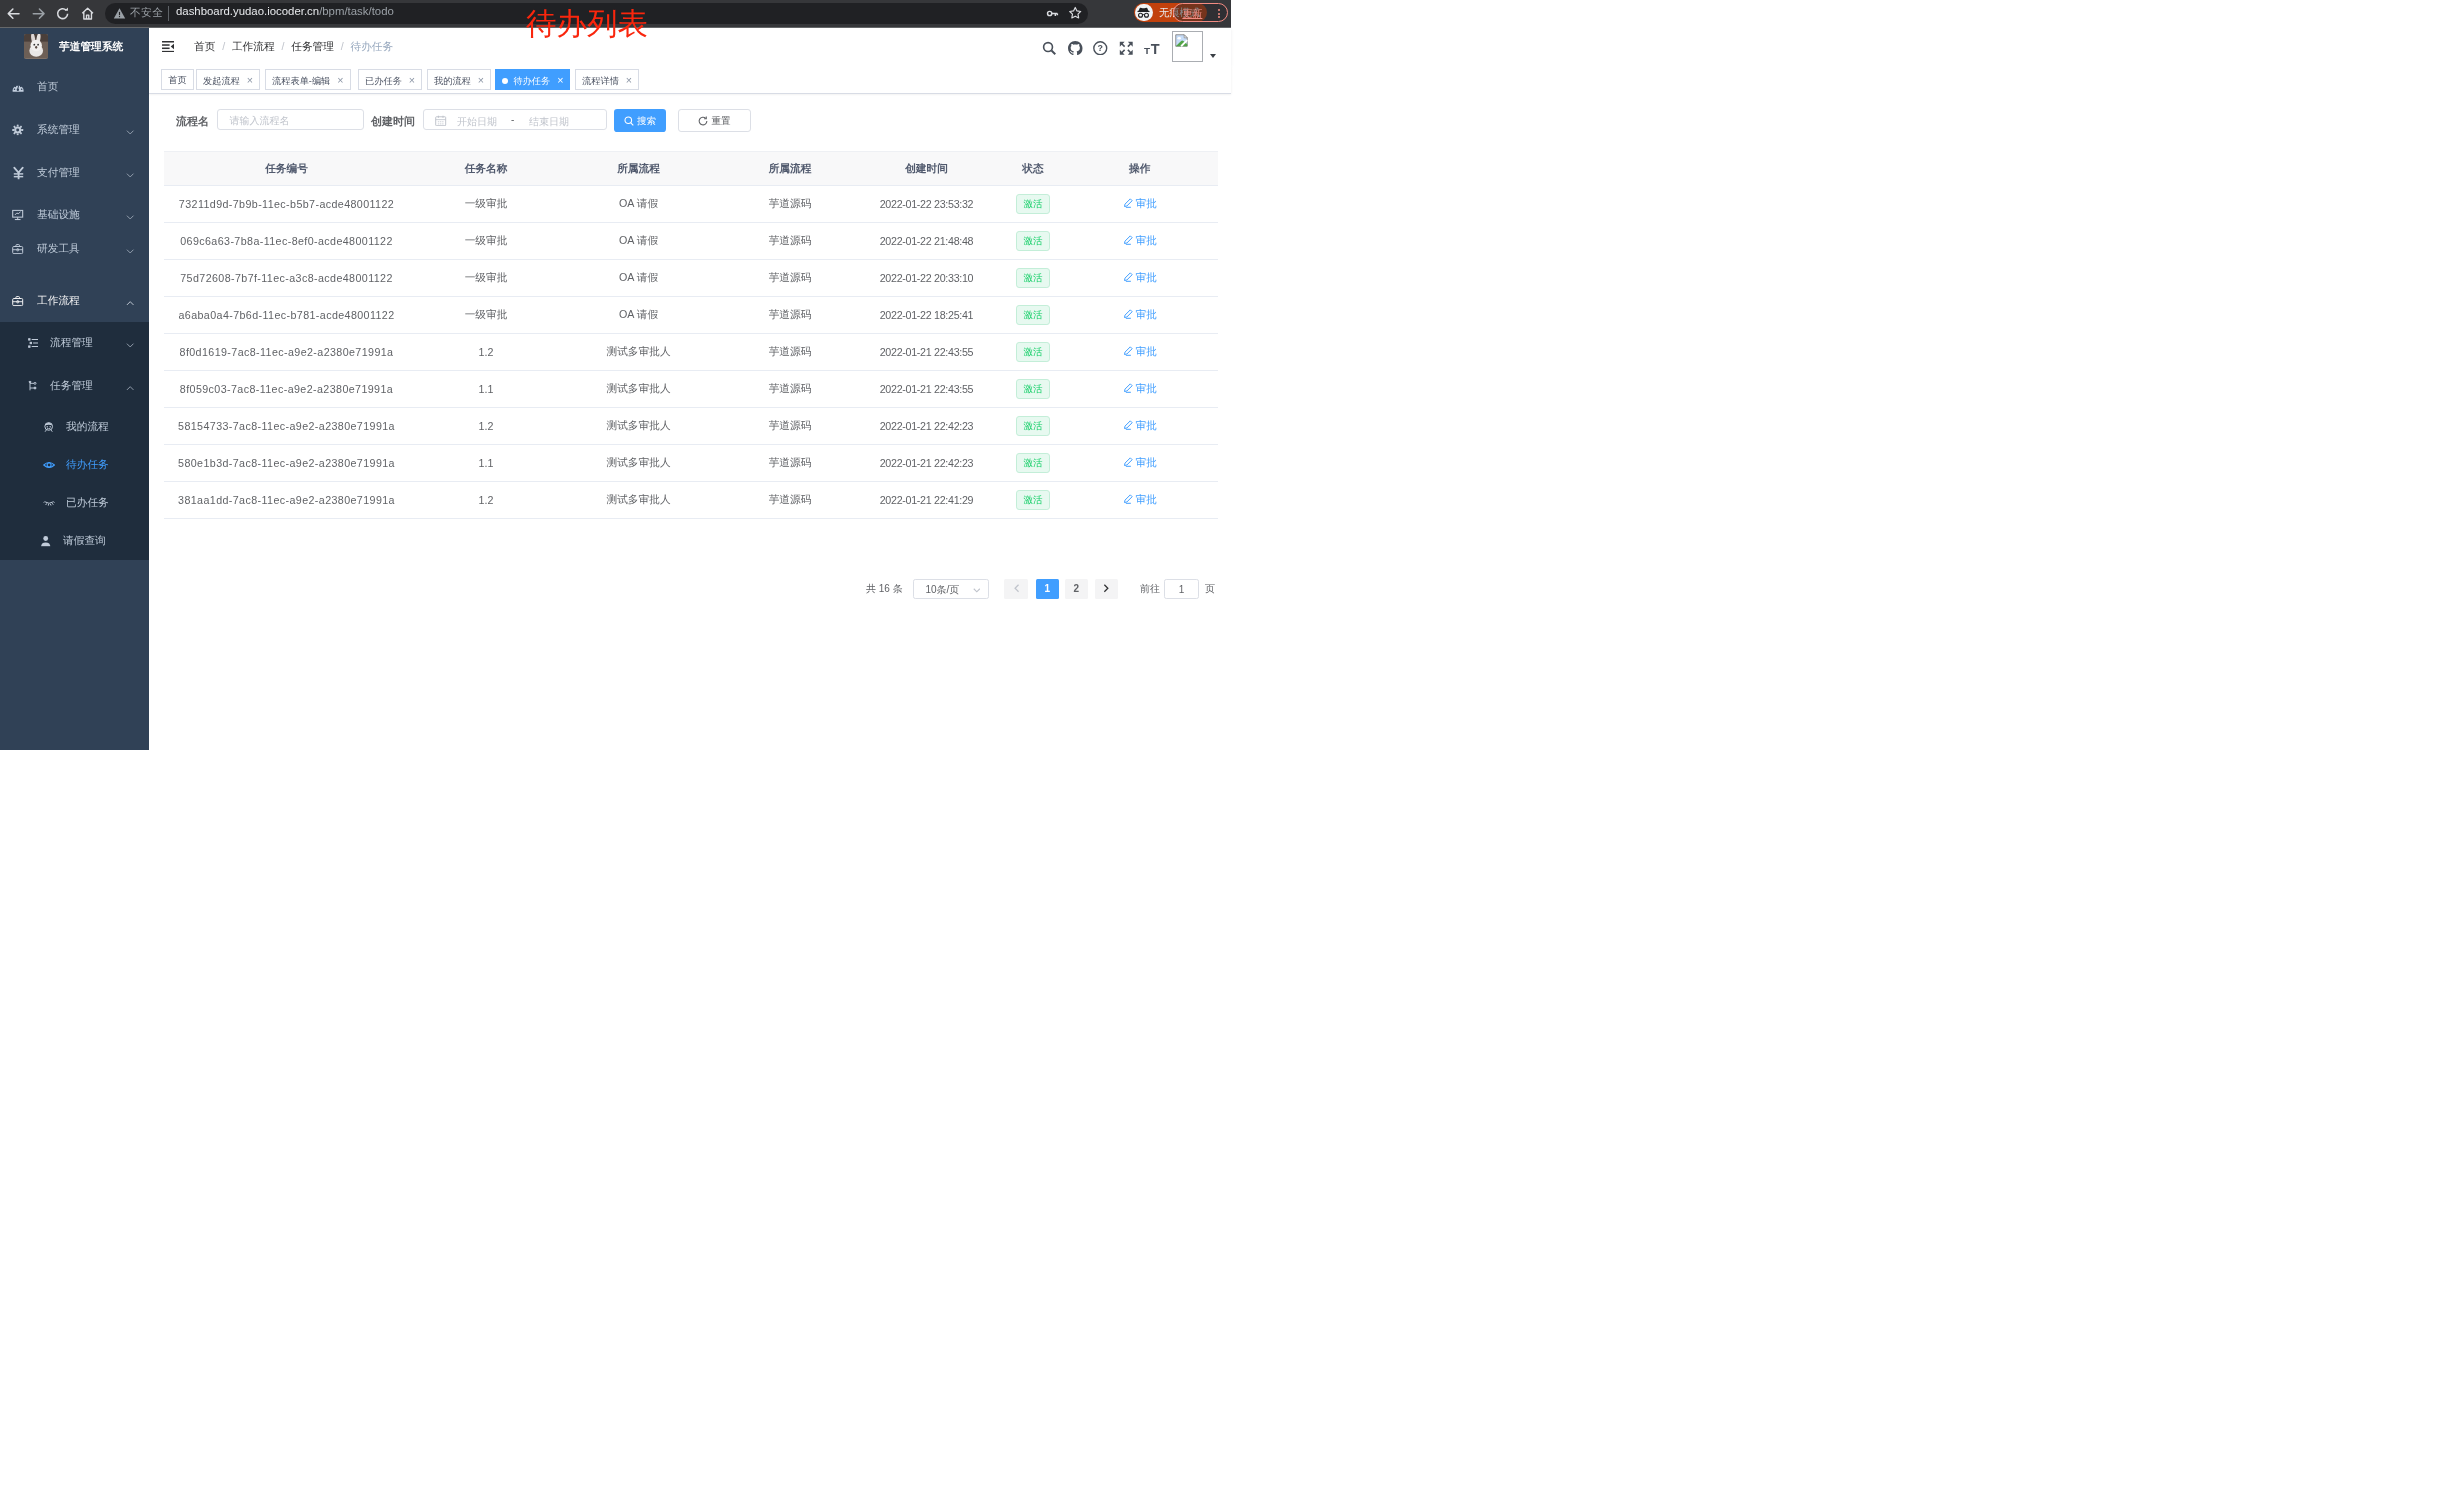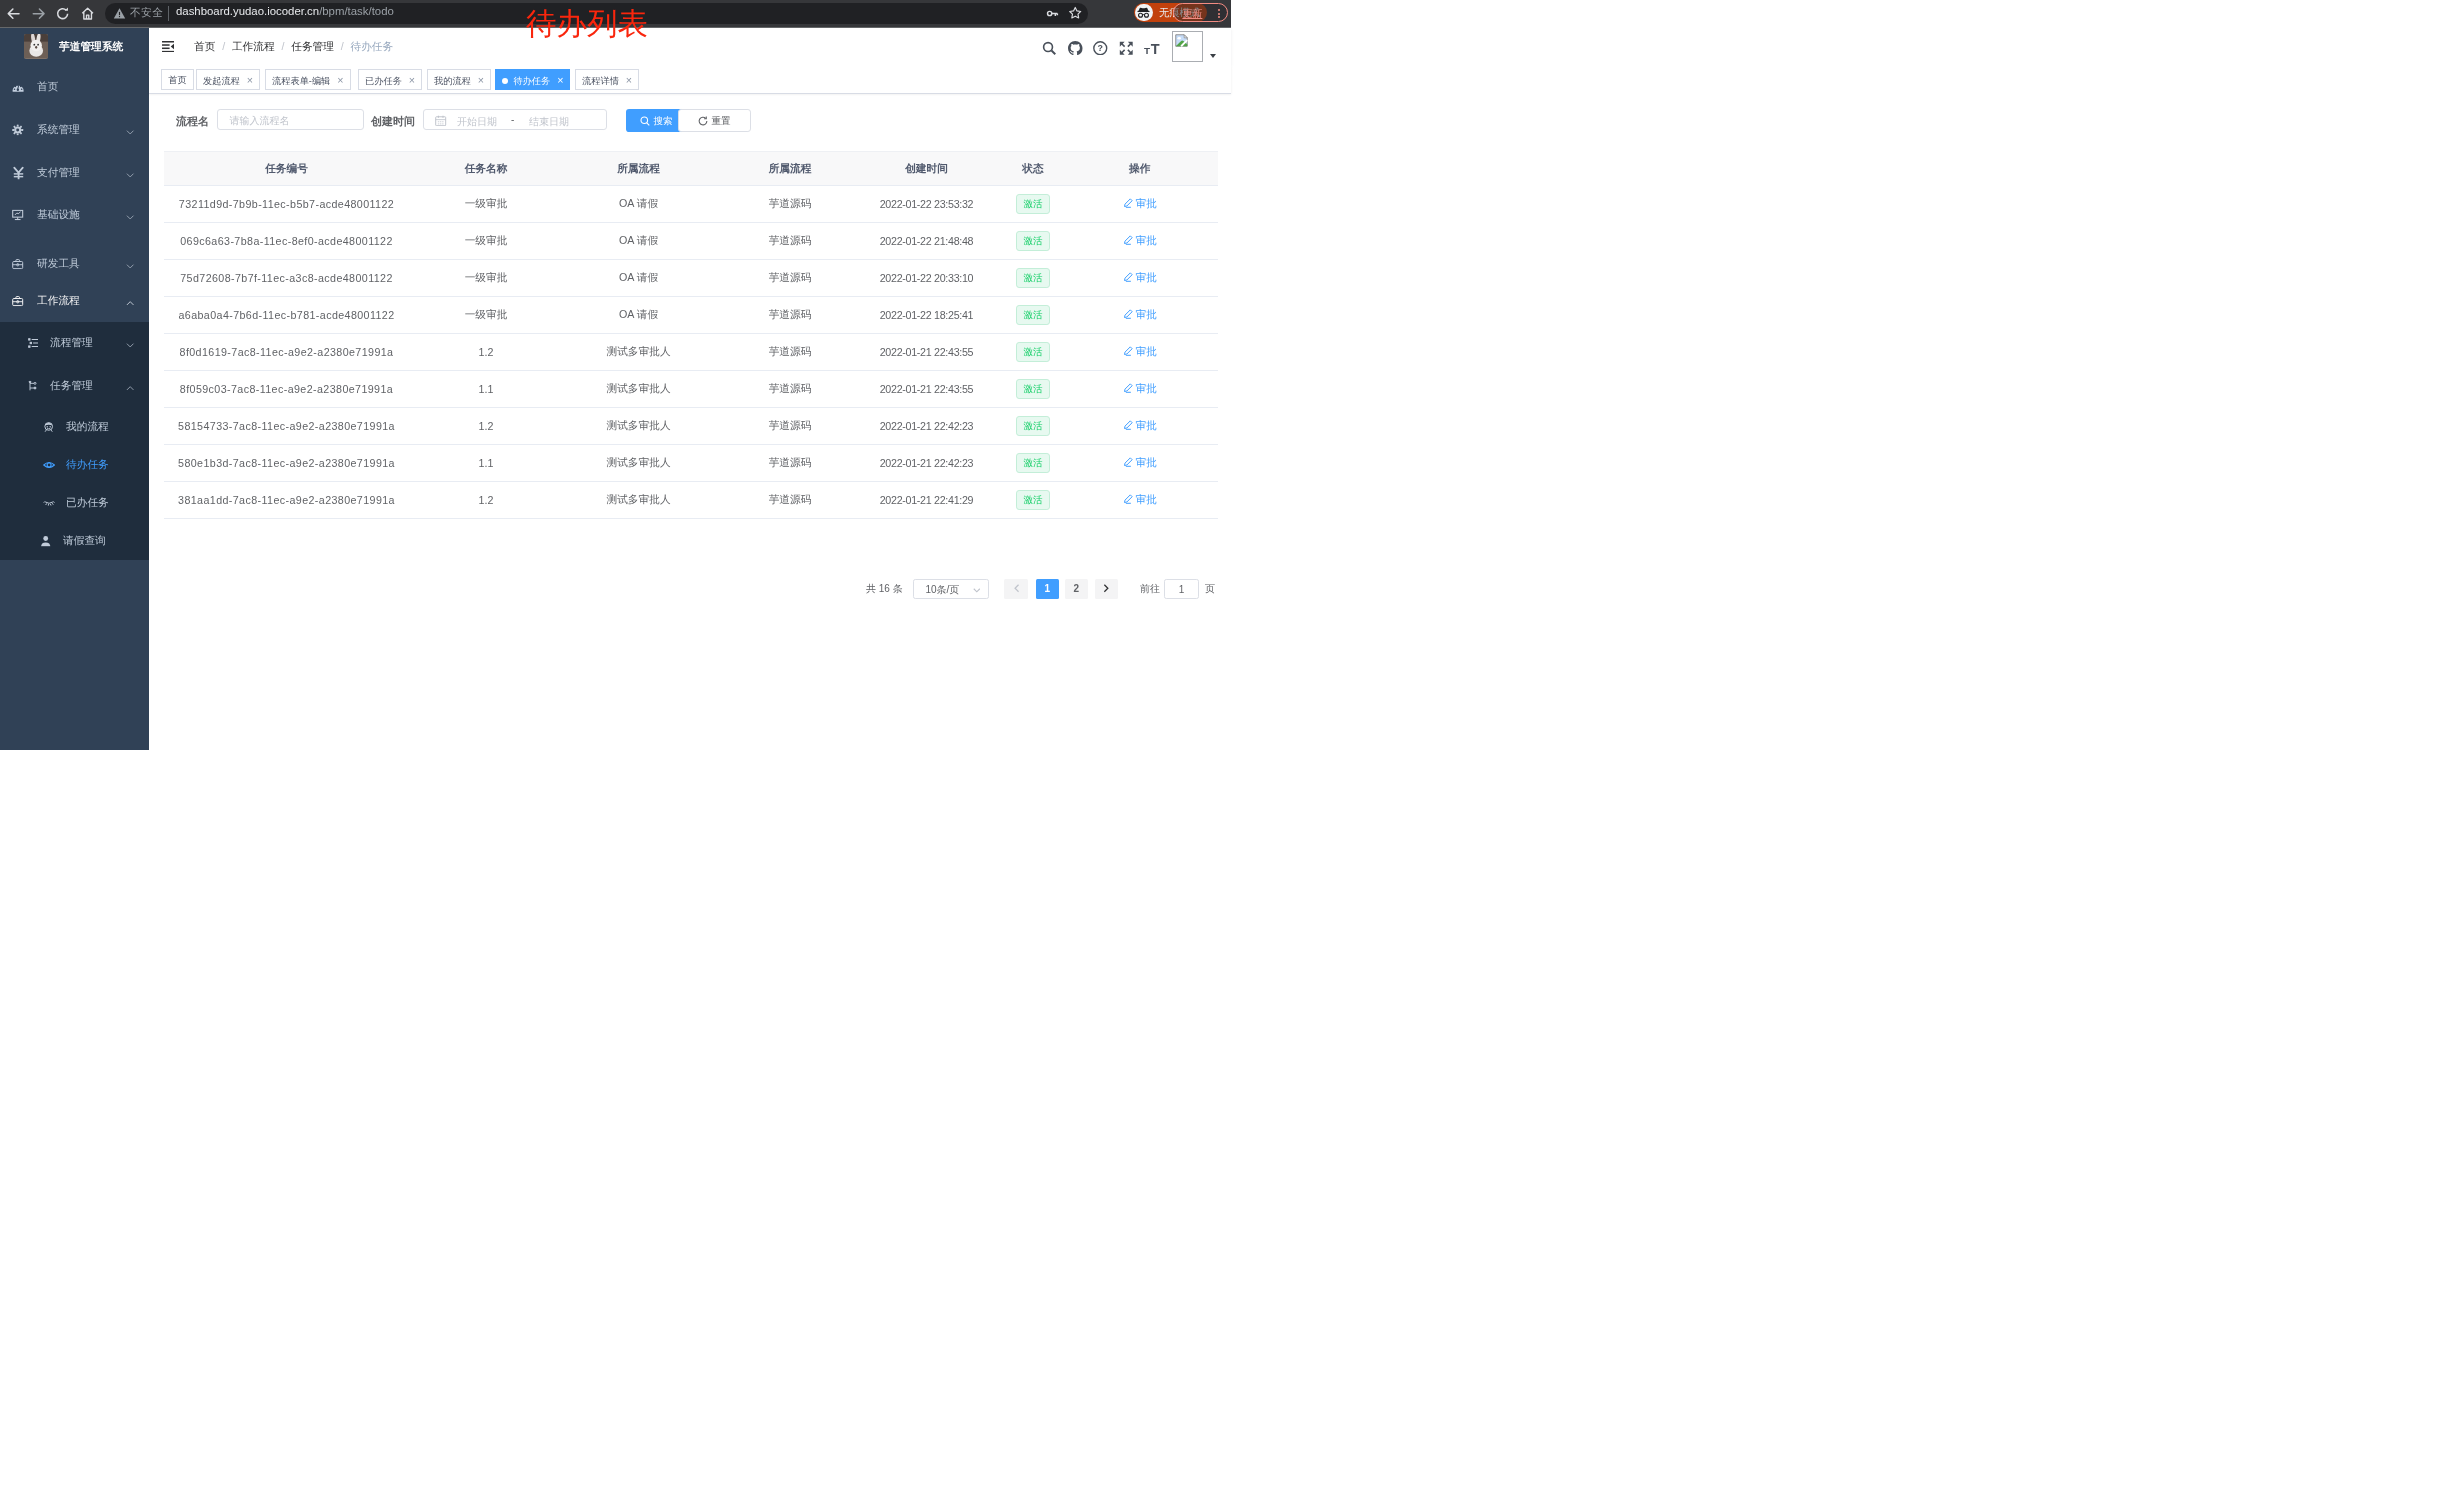--- a/index.html
+++ b/index.html
@@ -73,21 +73,21 @@
 .tag.on .x { color:#fff; }
 .tag .dot { display:inline-block; width:6.1px; height:6.1px; border-radius:50%; background:#fff;
   margin-right:5.3px; vertical-align:0.4px; }
 
 
 .flabel { position:absolute; font-size:11px; font-weight:bold; color:#606266; top:114px; }
 .finput { position:absolute; top:109px; height:21.4px; border:0.8px solid #dcdfe6; border-radius:3.1px;
   background:#fff; font-size:10px; color:#c0c4cc; }
 .btn { position:absolute; top:109px; height:23px; border-radius:3.1px; font-size:9.5px;
   line-height:20px; text-align:center; }
-#bsearch { left:614px; width:61px; background:#409eff; color:#fff; line-height:23px;margin-left:12px; }
+#bsearch { left:614px; width:52px; background:#409eff; color:#fff; line-height:23px; }
 #breset { left:678px; width:73px; border:0.8px solid #dcdfe6; color:#606266; line-height:21.4px; background:#fff;}
 
 
 #tbl { position:absolute; left:164px; top:151px; width:1054px; border-collapse:collapse;
   table-layout:fixed; }
 #tbl th { height:34px; background:#f8f8f9; color:#515a6e; font-size:10.7px; font-weight:bold;
   border-bottom:0.8px solid #e8ecf3; border-top:0.8px solid #eef0f4; text-align:center; }
 #tbl td { height:37px; color:#606266; font-size:10.7px; text-align:center;
   border-bottom:0.8px solid #e8ecf3; white-space:nowrap; overflow:hidden; }
 #tbl td:last-child, #tbl th:last-child { padding-right:17.5px; }
@@ -251,21 +251,21 @@
       <rect x="1" y="1.5" width="14" height="9.5" fill="none" stroke="#c0cbd9" stroke-width="1.5"></rect>
       <path d="M4 8 l3-3 1.5 1.5 L12 3.5" stroke="#c0cbd9" stroke-width="1.3" fill="none"></path>
       <path d="M8 11 v2.5 M4 14.5 h8" stroke="#c0cbd9" stroke-width="1.5" fill="none"></path>
     </svg>
     <div class="txt">基础设施</div>
     <svg class="arr" viewBox="0 0 12 7">
         <path d="M1 1 l5 5 5-5" stroke="#9aa5b4" stroke-width="1.4" fill="none"></path>
       </svg>
   </div>
 
-  <div class="mi" style="top:215px;height:43px;">
+  <div class="mi" style="top:200px;height:43px;">
     <svg class="ico" viewBox="0 0 16 16">
       <rect x="1" y="4.5" width="14" height="10" rx="1.5" fill="none" stroke="#c0cbd9" stroke-width="1.4"></rect>
       <path d="M5.5 4.5 V3 q0-1.2 1.2-1.2 h2.6 q1.2 0 1.2 1.2 v1.5" fill="none" stroke="#c0cbd9" stroke-width="1.4"></path>
       <path d="M1 9 h14" stroke="#c0cbd9" stroke-width="1.3"></path>
       <rect x="6.8" y="7.6" width="2.4" height="3" rx=".5" fill="none" stroke="#c0cbd9" stroke-width="1.2"></rect>
     </svg>
     <div class="txt">研发工具</div>
     <svg class="arr" viewBox="0 0 12 7">
         <path d="M1 1 l5 5 5-5" stroke="#9aa5b4" stroke-width="1.4" fill="none"></path>
       </svg>

